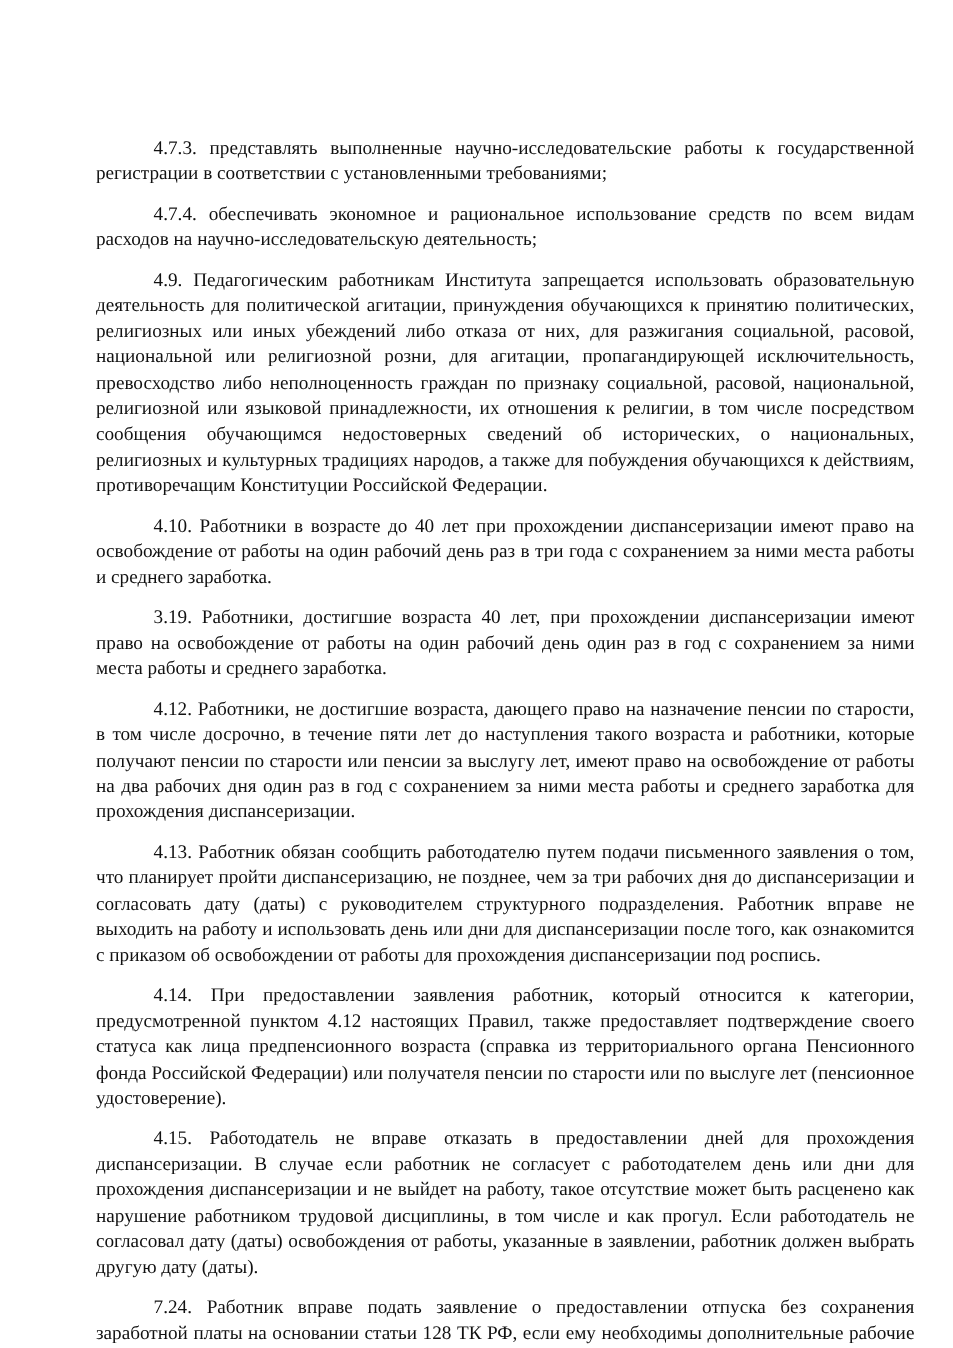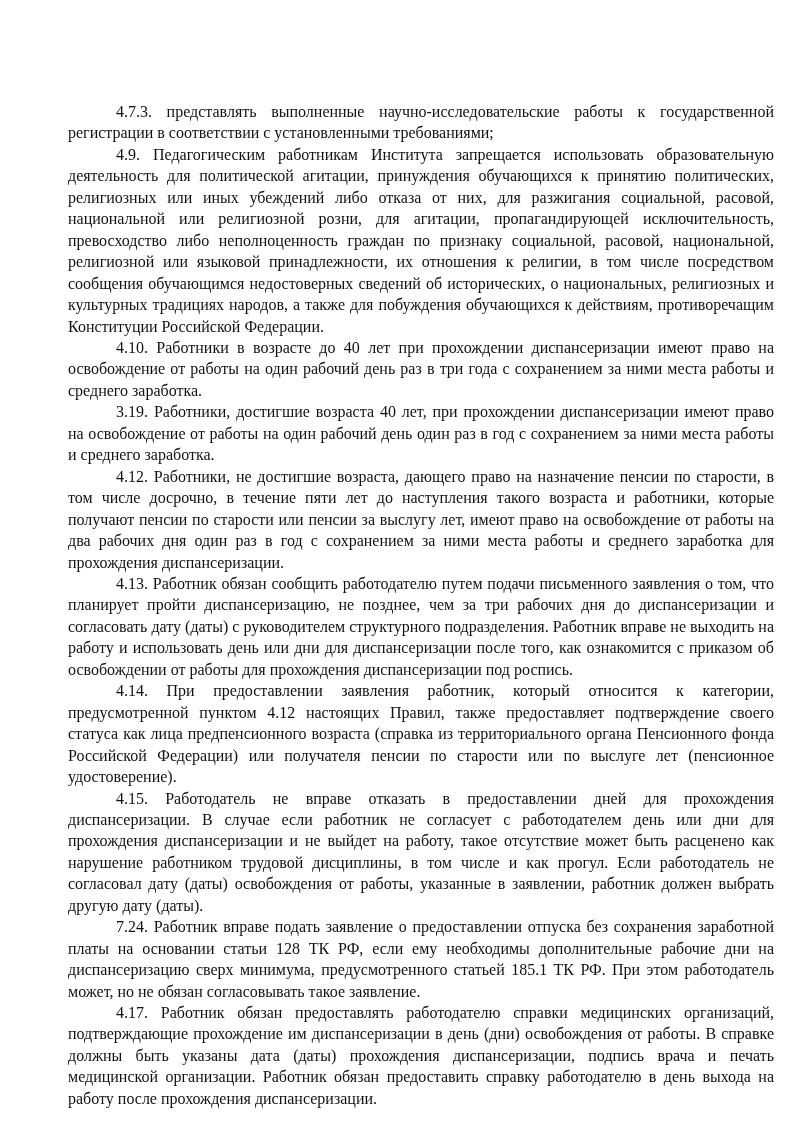--- a/index.html
+++ b/index.html
@@ -17,31 +17,32 @@
     position: absolute;
     left: 68px;
     top: 101px;
     width: 706px;
     font-family: "Liberation Serif", "DejaVu Serif", serif;
     font-size: 16px;
     line-height: 21.45px;
     color: #111111;
   }
   .para {
-    margin: 0;
+    margin: 12px;
     text-align: justify;
     text-indent: 48px;
     hyphens: none;
   }
 </style>
 </head>
 <body>
 
 <div class="page">
   <p class="para"><span>4.7.3.</span> <span>представлять выполненные научно-исследовательские работы к государственной регистрации в соответствии с установленными требованиями;</span></p>
+  <p class="para"><span>4.7.4.</span> <span>обеспечивать экономное и рациональное использование средств по всем видам расходов на научно-исследовательскую деятельность;</span></p>
   <p class="para"><span>4.9.</span> <span>Педагогическим работникам Института запрещается использовать образовательную деятельность для политической агитации, принуждения обучающихся к принятию политических, религиозных или иных убеждений либо отказа от них, для разжигания социальной, расовой, национальной или религиозной розни, для агитации, пропагандирующей исключительность, превосходство либо неполноценность граждан по признаку социальной, расовой, национальной, религиозной или языковой принадлежности, их отношения к религии, в том числе посредством сообщения обучающимся недостоверных сведений об исторических, о национальных, религиозных и культурных традициях народов, а также для побуждения обучающихся к действиям, противоречащим Конституции Российской Федерации.</span></p>
   <p class="para"><span>4.10.</span> <span>Работники в возрасте до 40 лет при прохождении диспансеризации имеют право на освобождение от работы на один рабочий день раз в три года с сохранением за ними места работы и среднего заработка.</span></p>
   <p class="para"><span>3.19.</span> <span>Работники, достигшие возраста 40 лет, при прохождении диспансеризации имеют право на освобождение от работы на один рабочий день один раз в год с сохранением за ними места работы и среднего заработка.</span></p>
   <p class="para"><span>4.12.</span> <span>Работники, не достигшие возраста, дающего право на назначение пенсии по старости, в том числе досрочно, в течение пяти лет до наступления такого возраста и работники, которые получают пенсии по старости или пенсии за выслугу лет, имеют право на освобождение от работы на два рабочих дня один раз в год с сохранением за ними места работы и среднего заработка для прохождения диспансеризации.</span></p>
   <p class="para"><span>4.13.</span> <span>Работник обязан сообщить работодателю путем подачи письменного заявления о том, что планирует пройти диспансеризацию, не позднее, чем за три рабочих дня до диспансеризации и согласовать дату (даты) с руководителем структурного подразделения. Работник вправе не выходить на работу и использовать день или дни для диспансеризации после того, как ознакомится с приказом об освобождении от работы для прохождения диспансеризации под роспись.</span></p>
   <p class="para"><span>4.14.</span> <span>При предоставлении заявления работник, который относится к категории, предусмотренной пунктом 4.12 настоящих Правил, также предоставляет подтверждение своего статуса как лица предпенсионного возраста (справка из территориального органа Пенсионного фонда Российской Федерации) или получателя пенсии по старости или по выслуге лет (пенсионное удостоверение).</span></p>
   <p class="para"><span>4.15.</span> <span>Работодатель не вправе отказать в предоставлении дней для прохождения диспансеризации. В случае если работник не согласует с работодателем день или дни для прохождения диспансеризации и не выйдет на работу, такое отсутствие может быть расценено как нарушение работником трудовой дисциплины, в том числе и как прогул. Если работодатель не согласовал дату (даты) освобождения от работы, указанные в заявлении, работник должен выбрать другую дату (даты).</span></p>
   <p class="para"><span>7.24.</span> <span>Работник вправе подать заявление о предоставлении отпуска без сохранения заработной платы на основании статьи 128 ТК РФ, если ему необходимы дополнительные рабочие дни на диспансеризацию сверх минимума, предусмотренного статьей 185.1 ТК РФ. При этом работодатель может, но не обязан согласовывать такое заявление.</span></p>
   <p class="para"><span>4.17.</span> <span>Работник обязан предоставлять работодателю справки медицинских организаций, подтверждающие прохождение им диспансеризации в день (дни) освобождения от работы. В справке должны быть указаны дата (даты) прохождения диспансеризации, подпись врача и печать медицинской организации. Работник обязан предоставить справку работодателю в день выхода на работу после прохождения диспансеризации.</span></p>
 </div>

